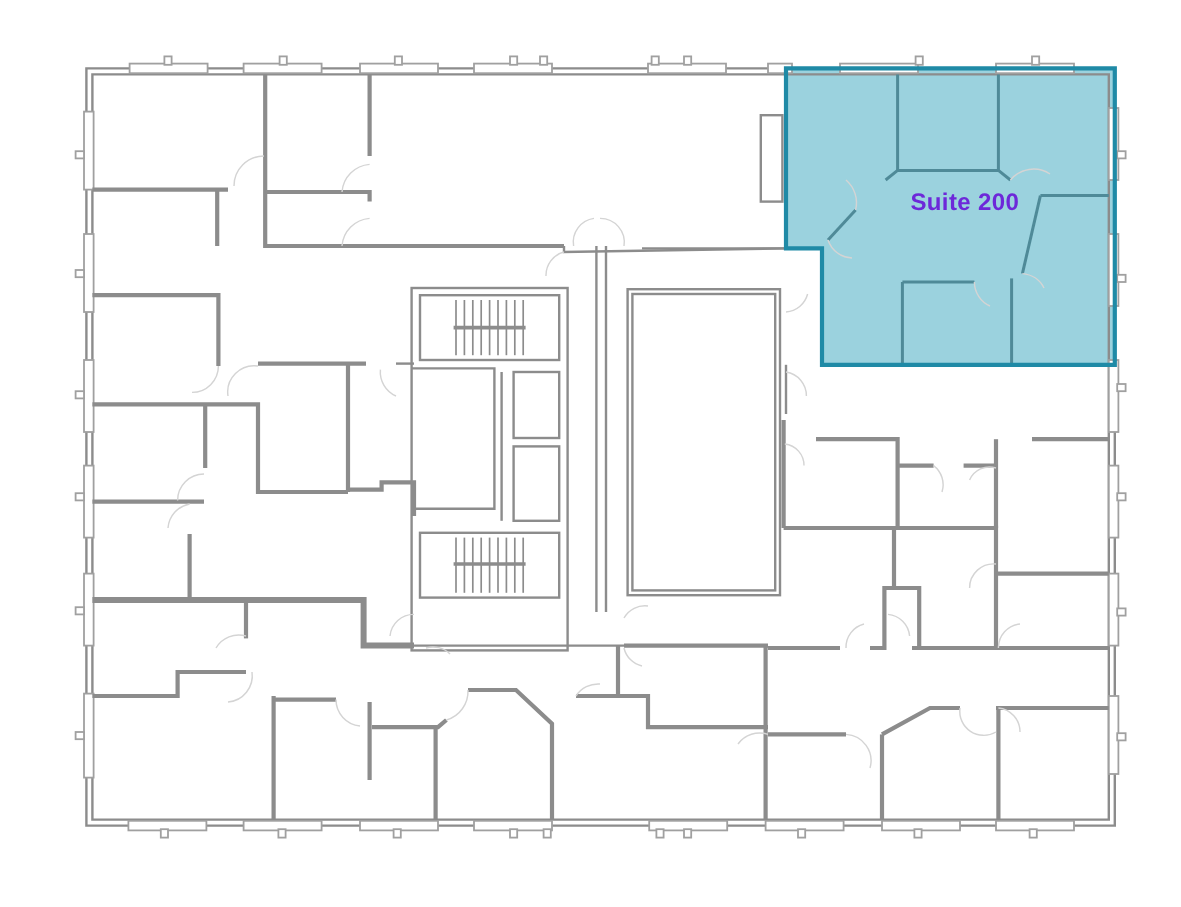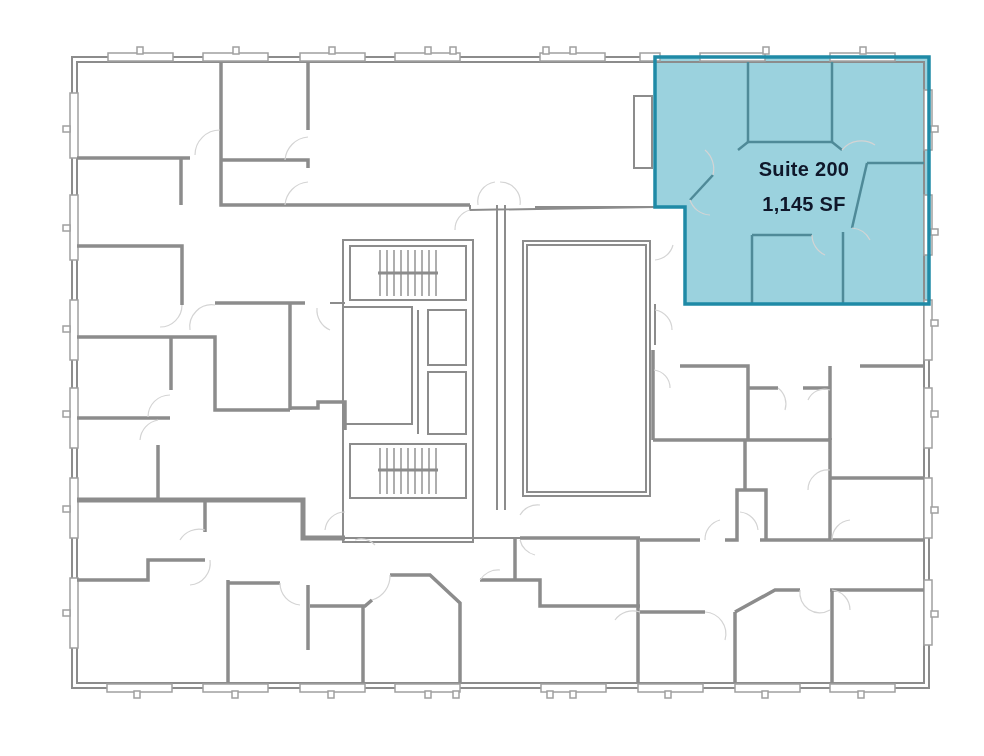--- a/index.html
+++ b/index.html
@@ -5,21 +5,21 @@
   html, body { margin:0; padding:0; background:#ffffff; }
   body { width:984px; height:756px; position:relative; overflow:hidden; font-family:"Liberation Sans", sans-serif; }
   #plan { position:absolute; left:0; top:0; width:984px; height:756px; }
   .w { stroke:#8c8c8c; fill:none; }
   .wt { stroke-width:2; }
   .wm { stroke-width:3.5; }
   .wh { stroke-width:5; }
   .win { fill:#ffffff; stroke:#a0a0a0; stroke-width:1.5; }
   .door { fill:none; stroke:#d4d4d4; stroke-width:1.2; }
   .suite-label { position:absolute; left:704px; top:152px; width:200px; text-align:center;
-    color:#0f172a; font-weight:bold; font-size:20px; line-height:35px; letter-spacing:0.3px; }
+    color:#6d28d9; font-weight:bold; font-size:20px; line-height:35px; letter-spacing:0.3px; }
 </style>
 </head>
 <body>
 
 <svg id="plan" viewBox="0 0 984 756" xmlns="http://www.w3.org/2000/svg">
 
   <path d="M655,57 L929,57 L929,304 L685,304 L685,207 L655,207 Z" fill="#9bd2de" stroke="none"></path>
 
   <g>
     <path class="w wt" d="M72,57 L929,57 L929,688 L72,688 Z"></path>
@@ -245,14 +245,13 @@
     <path class="door" d="M842,150 A25,25 0 0 1 875,145"></path>
     <path class="door" d="M812,235 A22,22 0 0 0 825,255"></path>
     <path class="door" d="M852,228 A22,22 0 0 1 870,240"></path>
   </g>
 
   <path d="M655,57 L929,57 L929,304 L685,304 L685,207 L655,207 Z" fill="none" stroke="#1f8aa6" stroke-width="3.5"></path>
 </svg>
 
 <div class="suite-label">
   <div>Suite 200</div>
-  <div>1,145 SF</div>
 </div>
 
 </body></html>

